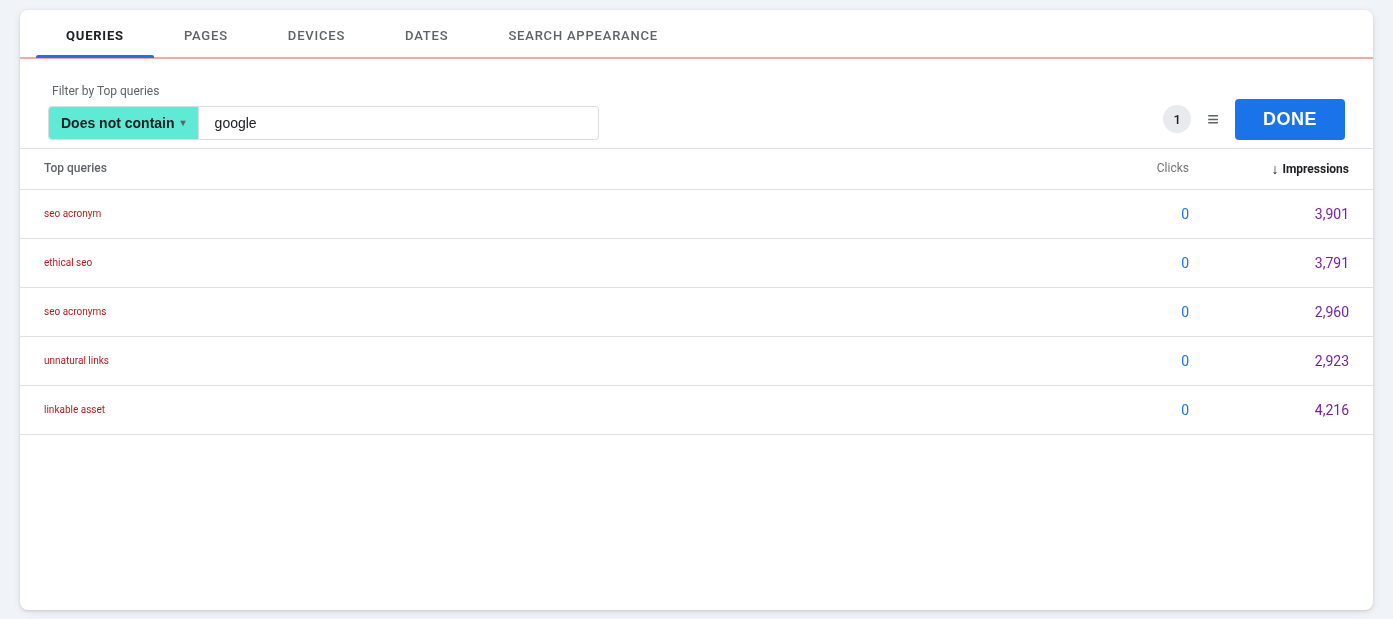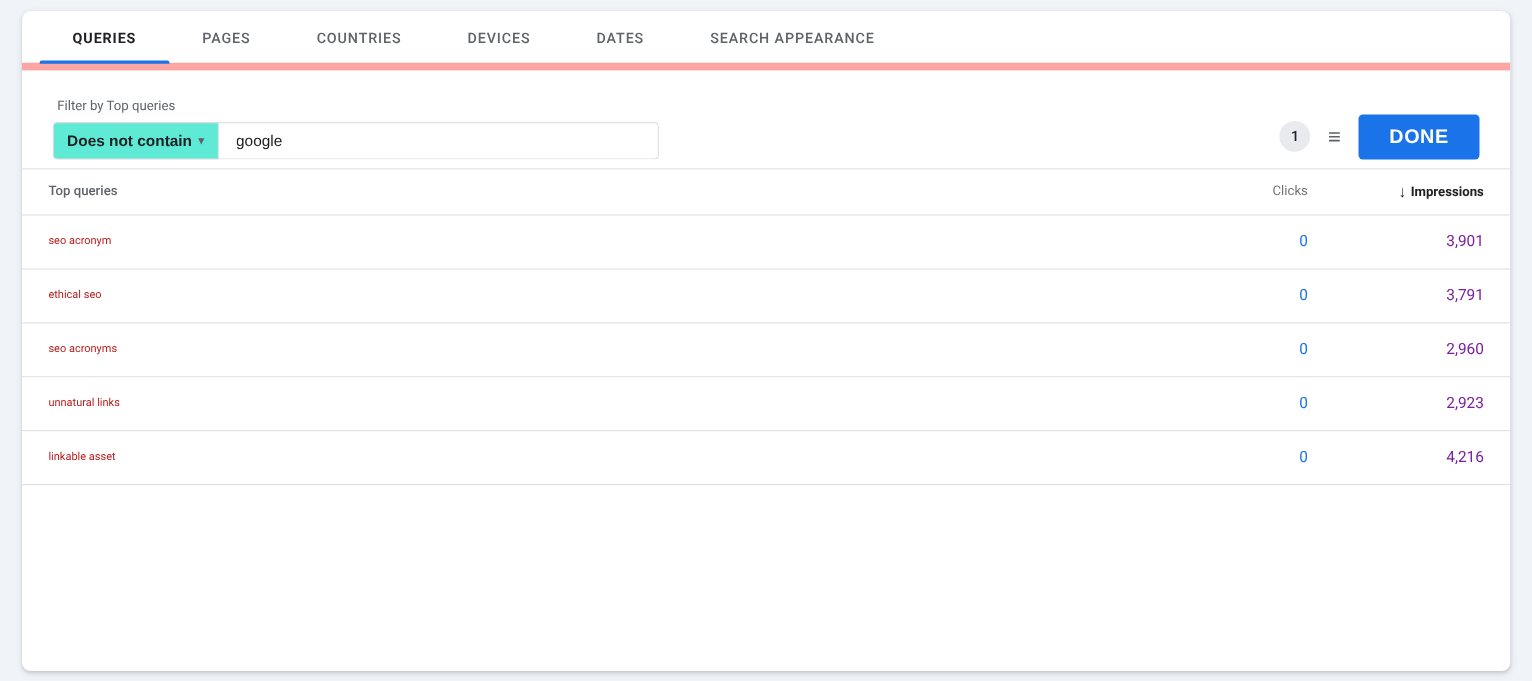--- a/index.html
+++ b/index.html
@@ -15,21 +15,21 @@
       background: #fff;
       border-radius: 8px;
       box-shadow: 0 1px 3px rgba(0,0,0,0.12), 0 2px 8px rgba(0,0,0,0.08);
       width: 1353px;
       min-height: 600px;
       overflow: hidden;
     }
     
     .tabs {
       display: flex;
-      border-bottom: 7px solid #fca5a5;
+      border-bottom: 2px solid #fca5a5;
       padding: 0 16px;
     }
     .tab {
       padding: 18px 30px 14px;
       font-size: 13px;
       font-weight: 500;
       color: #5f6368;
       cursor: pointer;
       letter-spacing: 0.8px;
       text-transform: uppercase;
@@ -203,21 +203,20 @@
     }
   </style>
 </head>
 <body>
 
 <div class="card">
 
   <div class="tabs">
     <div class="tab active">QUERIES</div>
     <div class="tab">PAGES</div>
-    <div class="tab">COUNTRIES</div>
     <div class="tab">DEVICES</div>
     <div class="tab">DATES</div>
     <div class="tab">SEARCH APPEARANCE</div>
   </div>
 
   <div class="filter-bar">
     <div class="filter-left">
       <div class="filter-label">Filter by Top queries</div>
       <div class="filter-controls">
         <button class="filter-type-btn">

